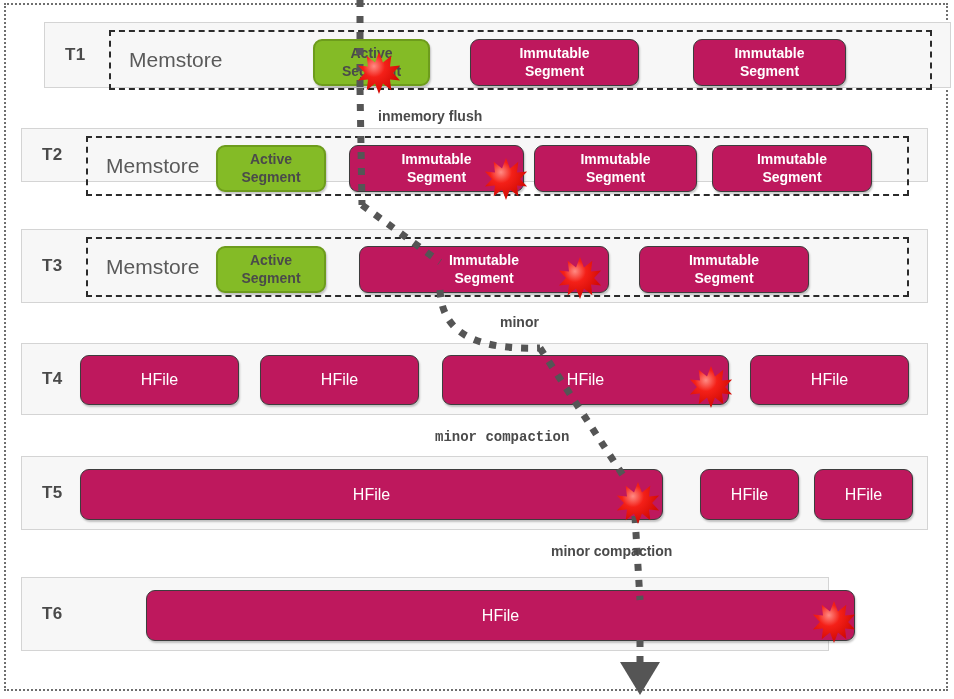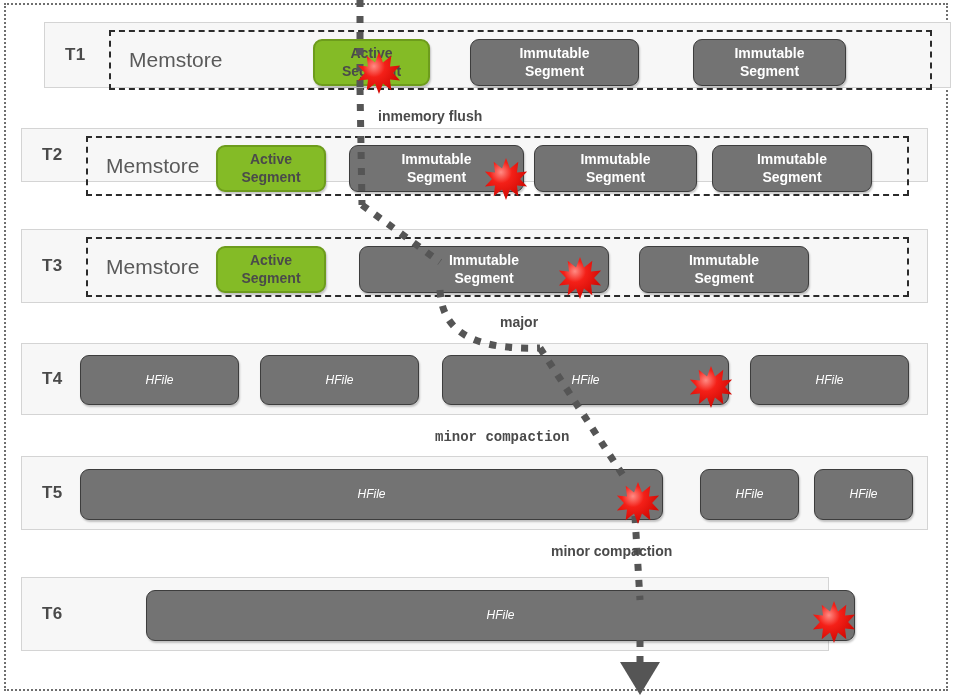--- a/index.html
+++ b/index.html
@@ -68,37 +68,36 @@
     box-sizing: border-box;
     border-radius: 9px;
     display: flex;
     align-items: center;
     justify-content: center;
     text-align: center;
     line-height: 1.22;
     box-shadow: 1px 2px 2px rgba(0,0,0,0.22);
   }
   .block.dark {
-    background: #737373;
+    background: #be185d;
     border: 1px solid #3d3d3d;
     color: #ffffff;
     font-weight: bold;
     font-size: 14px;
   }
   .block.green {
     background: #84bb26;
     border: 2px solid #6d9c1c;
     color: #4a4a4a;
     font-weight: bold;
     font-size: 14px;
   }
   .block.hfile {
     font-weight: normal;
-    font-size: 12px;
-    font-style: italic;
+    font-size: 16px;
   }
   .block span { pointer-events: none; }
 
   
   .burst {
     position: absolute;
     width: 44px;
     height: 44px;
     pointer-events: none;
   }
@@ -227,21 +226,21 @@
 
     <path d="M 540 348 L 626 480" stroke="#555555" stroke-width="7" fill="none" stroke-dasharray="7 9" stroke-linecap="butt"></path>
 
     <path d="M 634 500 L 640 600" stroke="#555555" stroke-width="7" fill="none" stroke-dasharray="7 9" stroke-linecap="butt"></path>
 
     <path d="M 640 640 L 640 670" stroke="#555555" stroke-width="7" fill="none" stroke-dasharray="7 9" stroke-linecap="butt"></path>
     <polygon points="620,662 660,662 640,695" fill="#555555"></polygon>
   </svg>
 
   <div class="flow-label" style="left:378px; top:108px;"><span>inmemory flush</span></div>
-  <div class="flow-label" style="left:500px; top:314px;"><span>major</span></div>
+  <div class="flow-label" style="left:500px; top:314px;"><span>minor</span></div>
   <div class="flow-label" style="left:435px; top:429px;font-family:Liberation Mono, monospace;"><span>minor compaction</span></div>
   <div class="flow-label" style="left:551px; top:543px;"><span>minor compaction</span></div>
 
   <div class="burst" style="left:357px; top:51px;">
     <svg viewBox="0 0 100 100">
         <defs>
           <radialGradient id="bg1" cx="38%" cy="34%" r="62%">
             <stop offset="0%" stop-color="#ff8b84"></stop>
             <stop offset="42%" stop-color="#f42018"></stop>
             <stop offset="100%" stop-color="#d40b05"></stop>

